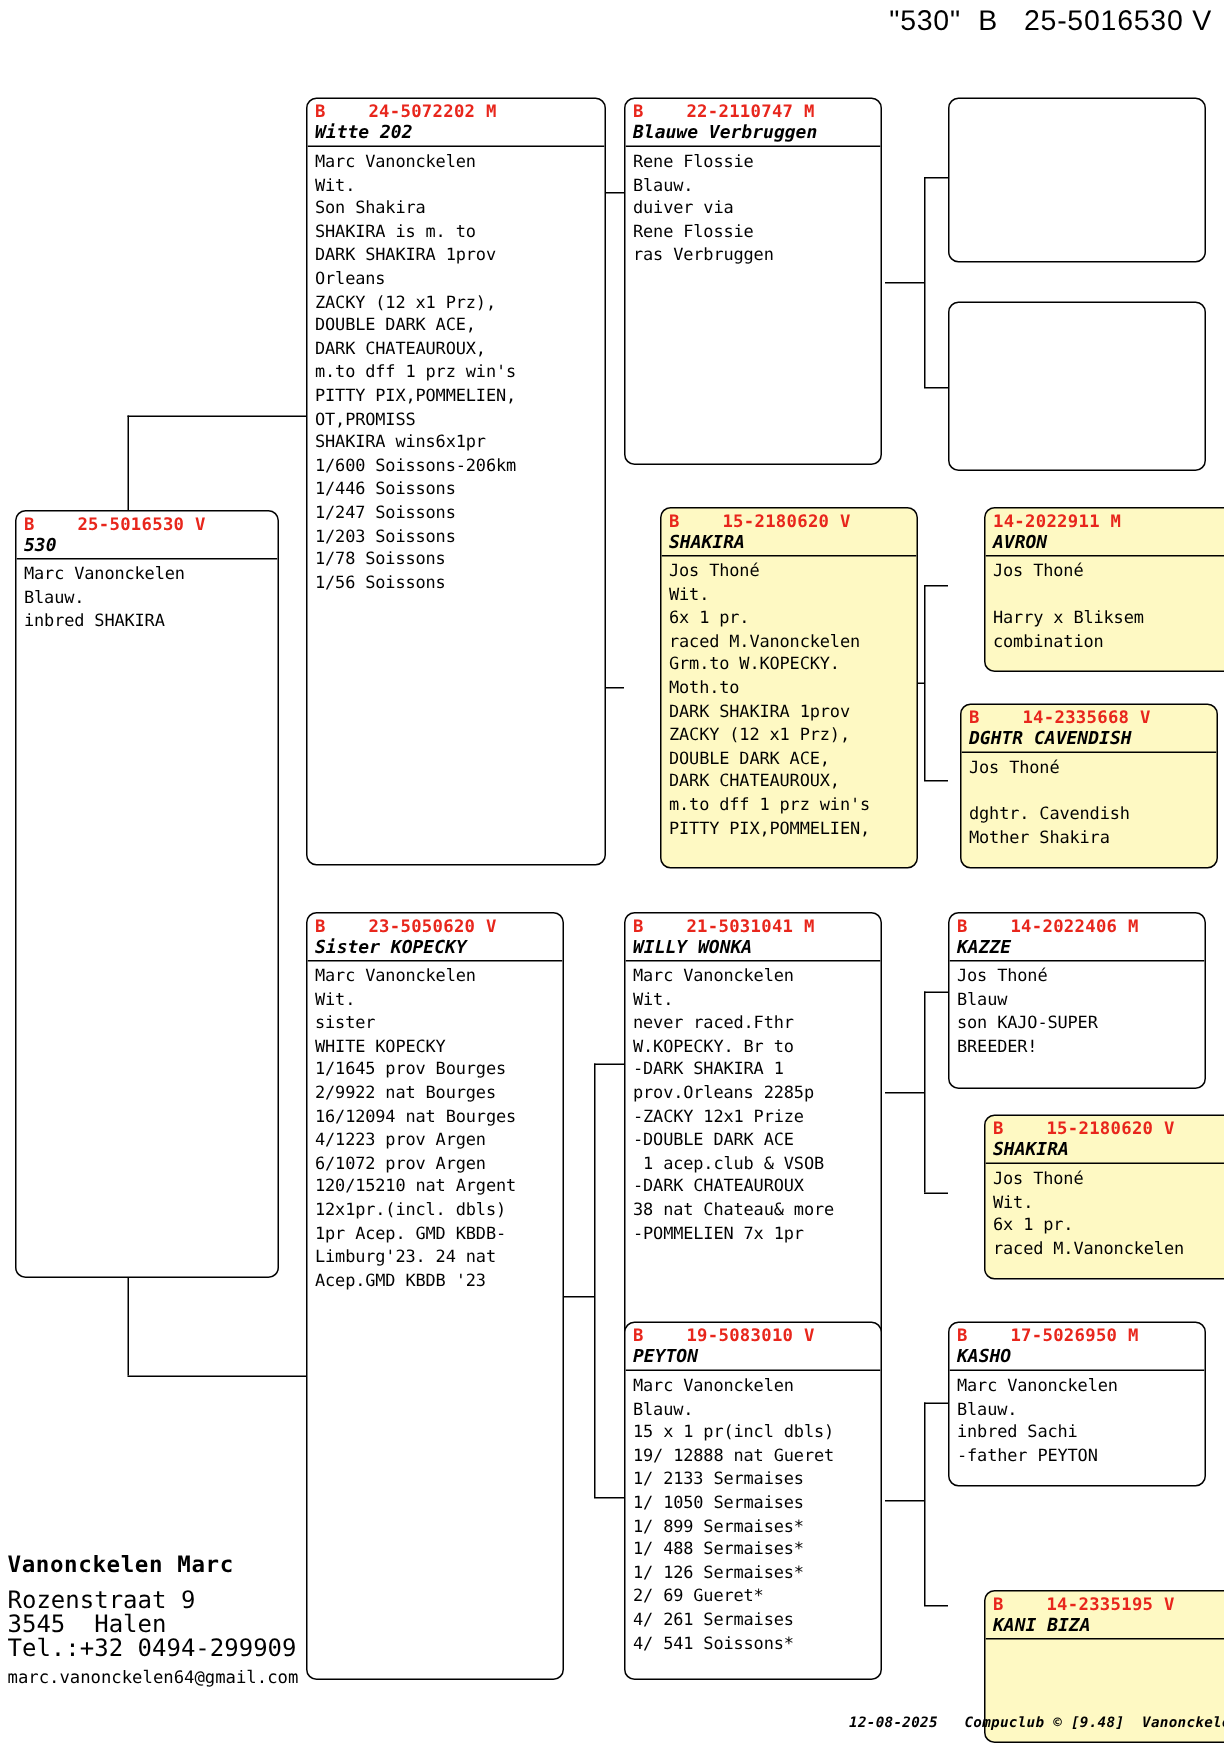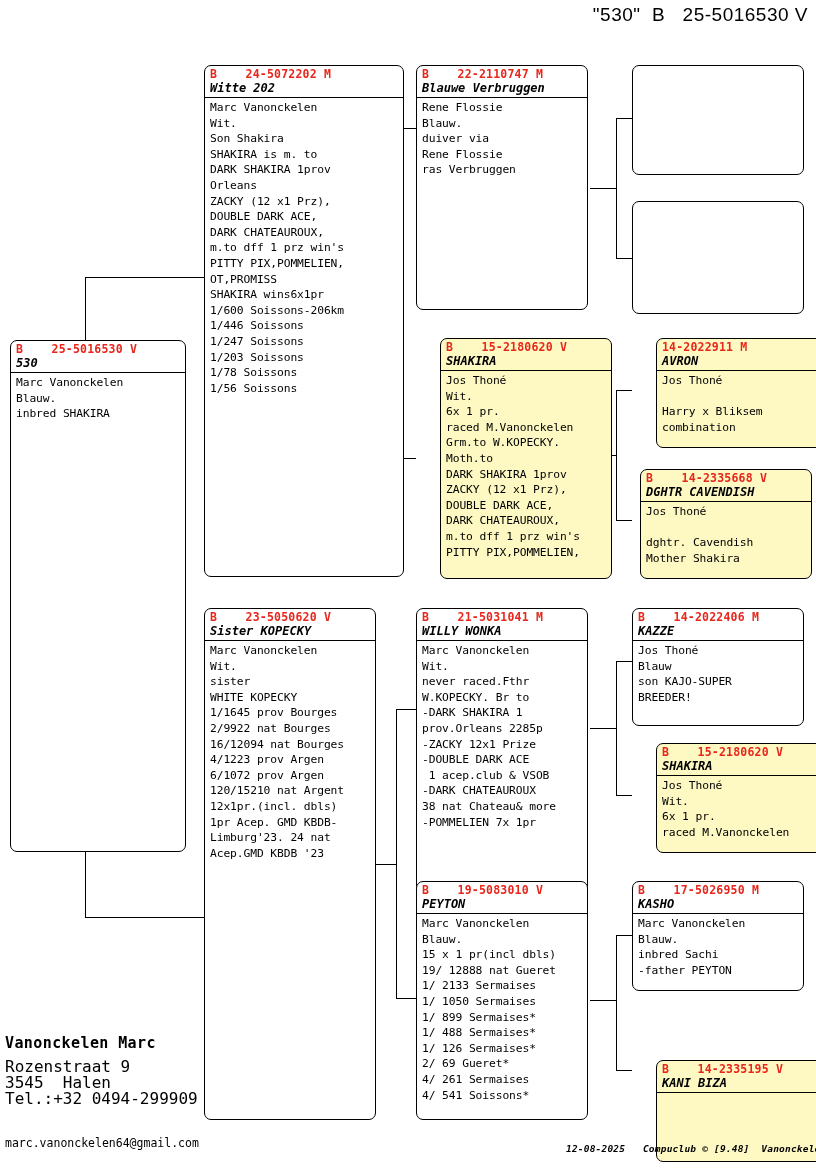--- a/index.html
+++ b/index.html
@@ -50,21 +50,21 @@
   .ln-v{width:1px;}
 
   
   .owner{position:absolute;left:5px;top:1034px;}
   .owner .nm{
     font-size:15px;font-weight:bold;color:#000;
     font-family:"DejaVu Sans Mono","Liberation Mono",monospace;
     letter-spacing:.4px;margin-bottom:7px;
   }
   .owner .li{font-size:16px;line-height:16px;color:#000;white-space:pre;}
-  .owner .mail{font-size:11.5px;color:#000;margin-top:29px;white-space:pre;}
+  .owner .mail{font-size:11.5px;color:#000;margin-top:4px;white-space:pre;}
   .credits{
     position:absolute;left:566px;top:1143px;
     font-size:9.5px;font-style:italic;font-weight:bold;color:#000;
     white-space:pre;letter-spacing:.2px;
   }
 </style>
 </head>
 <body>
 
 <div class="page">

